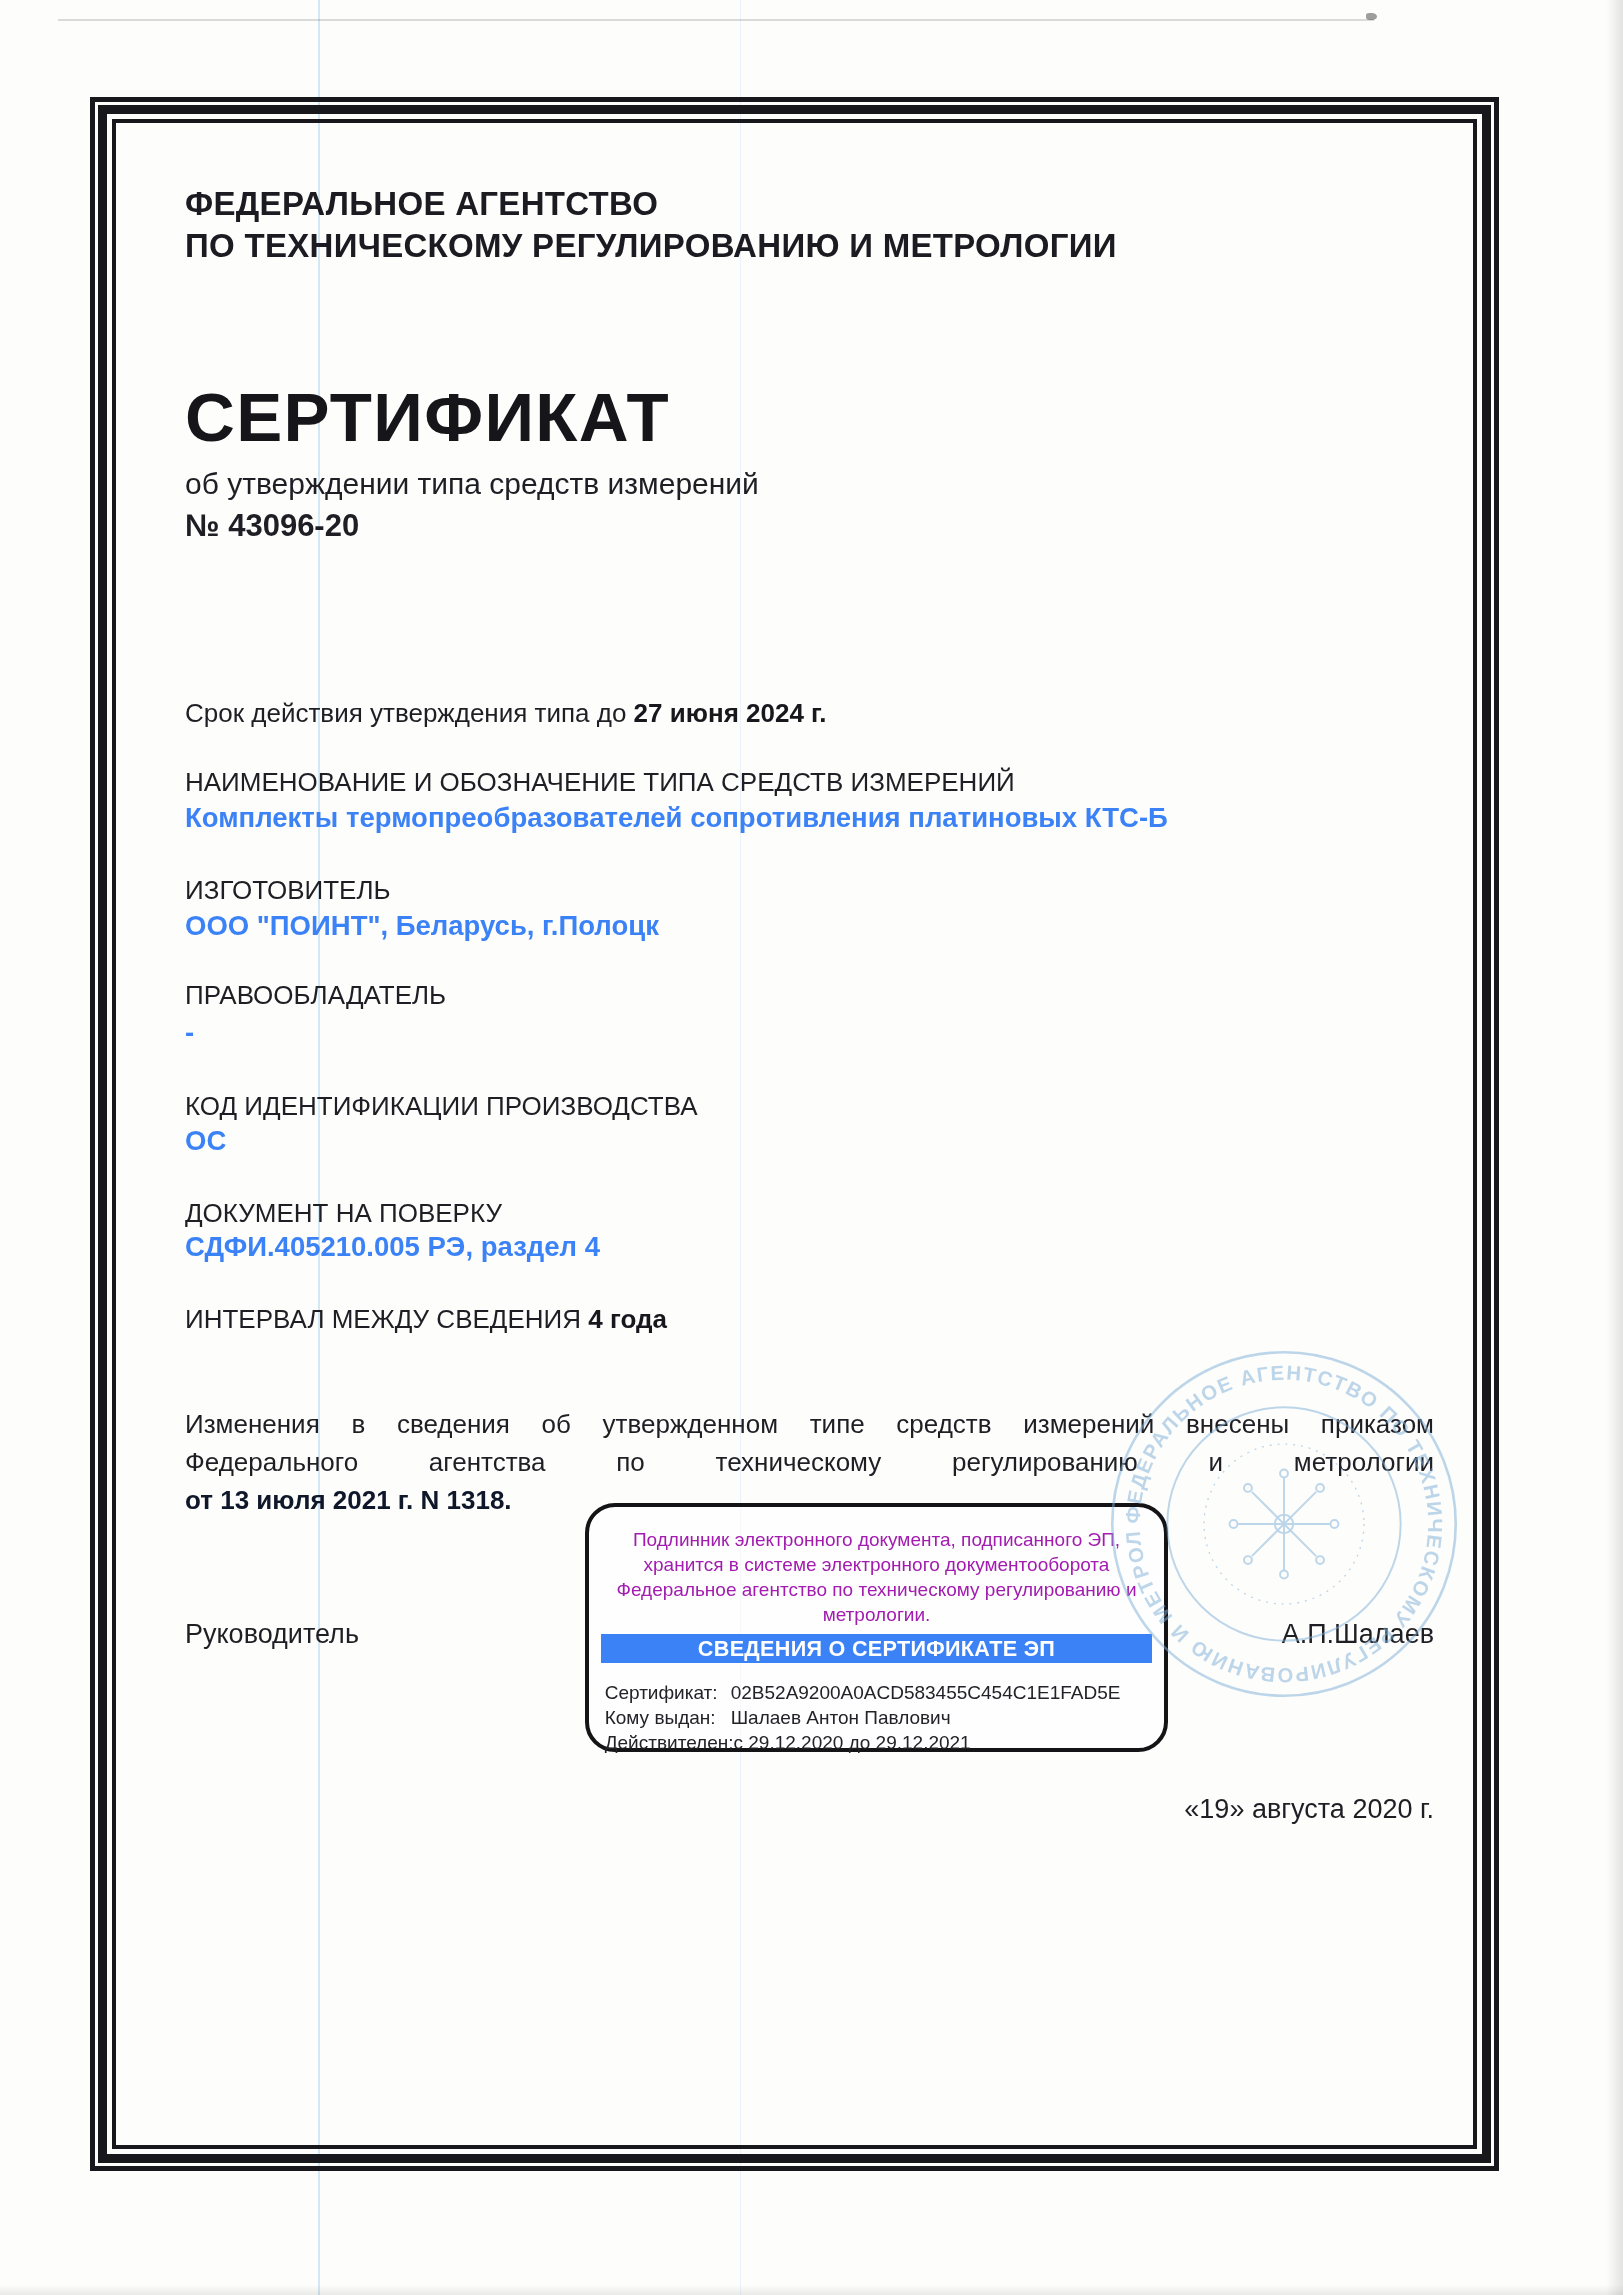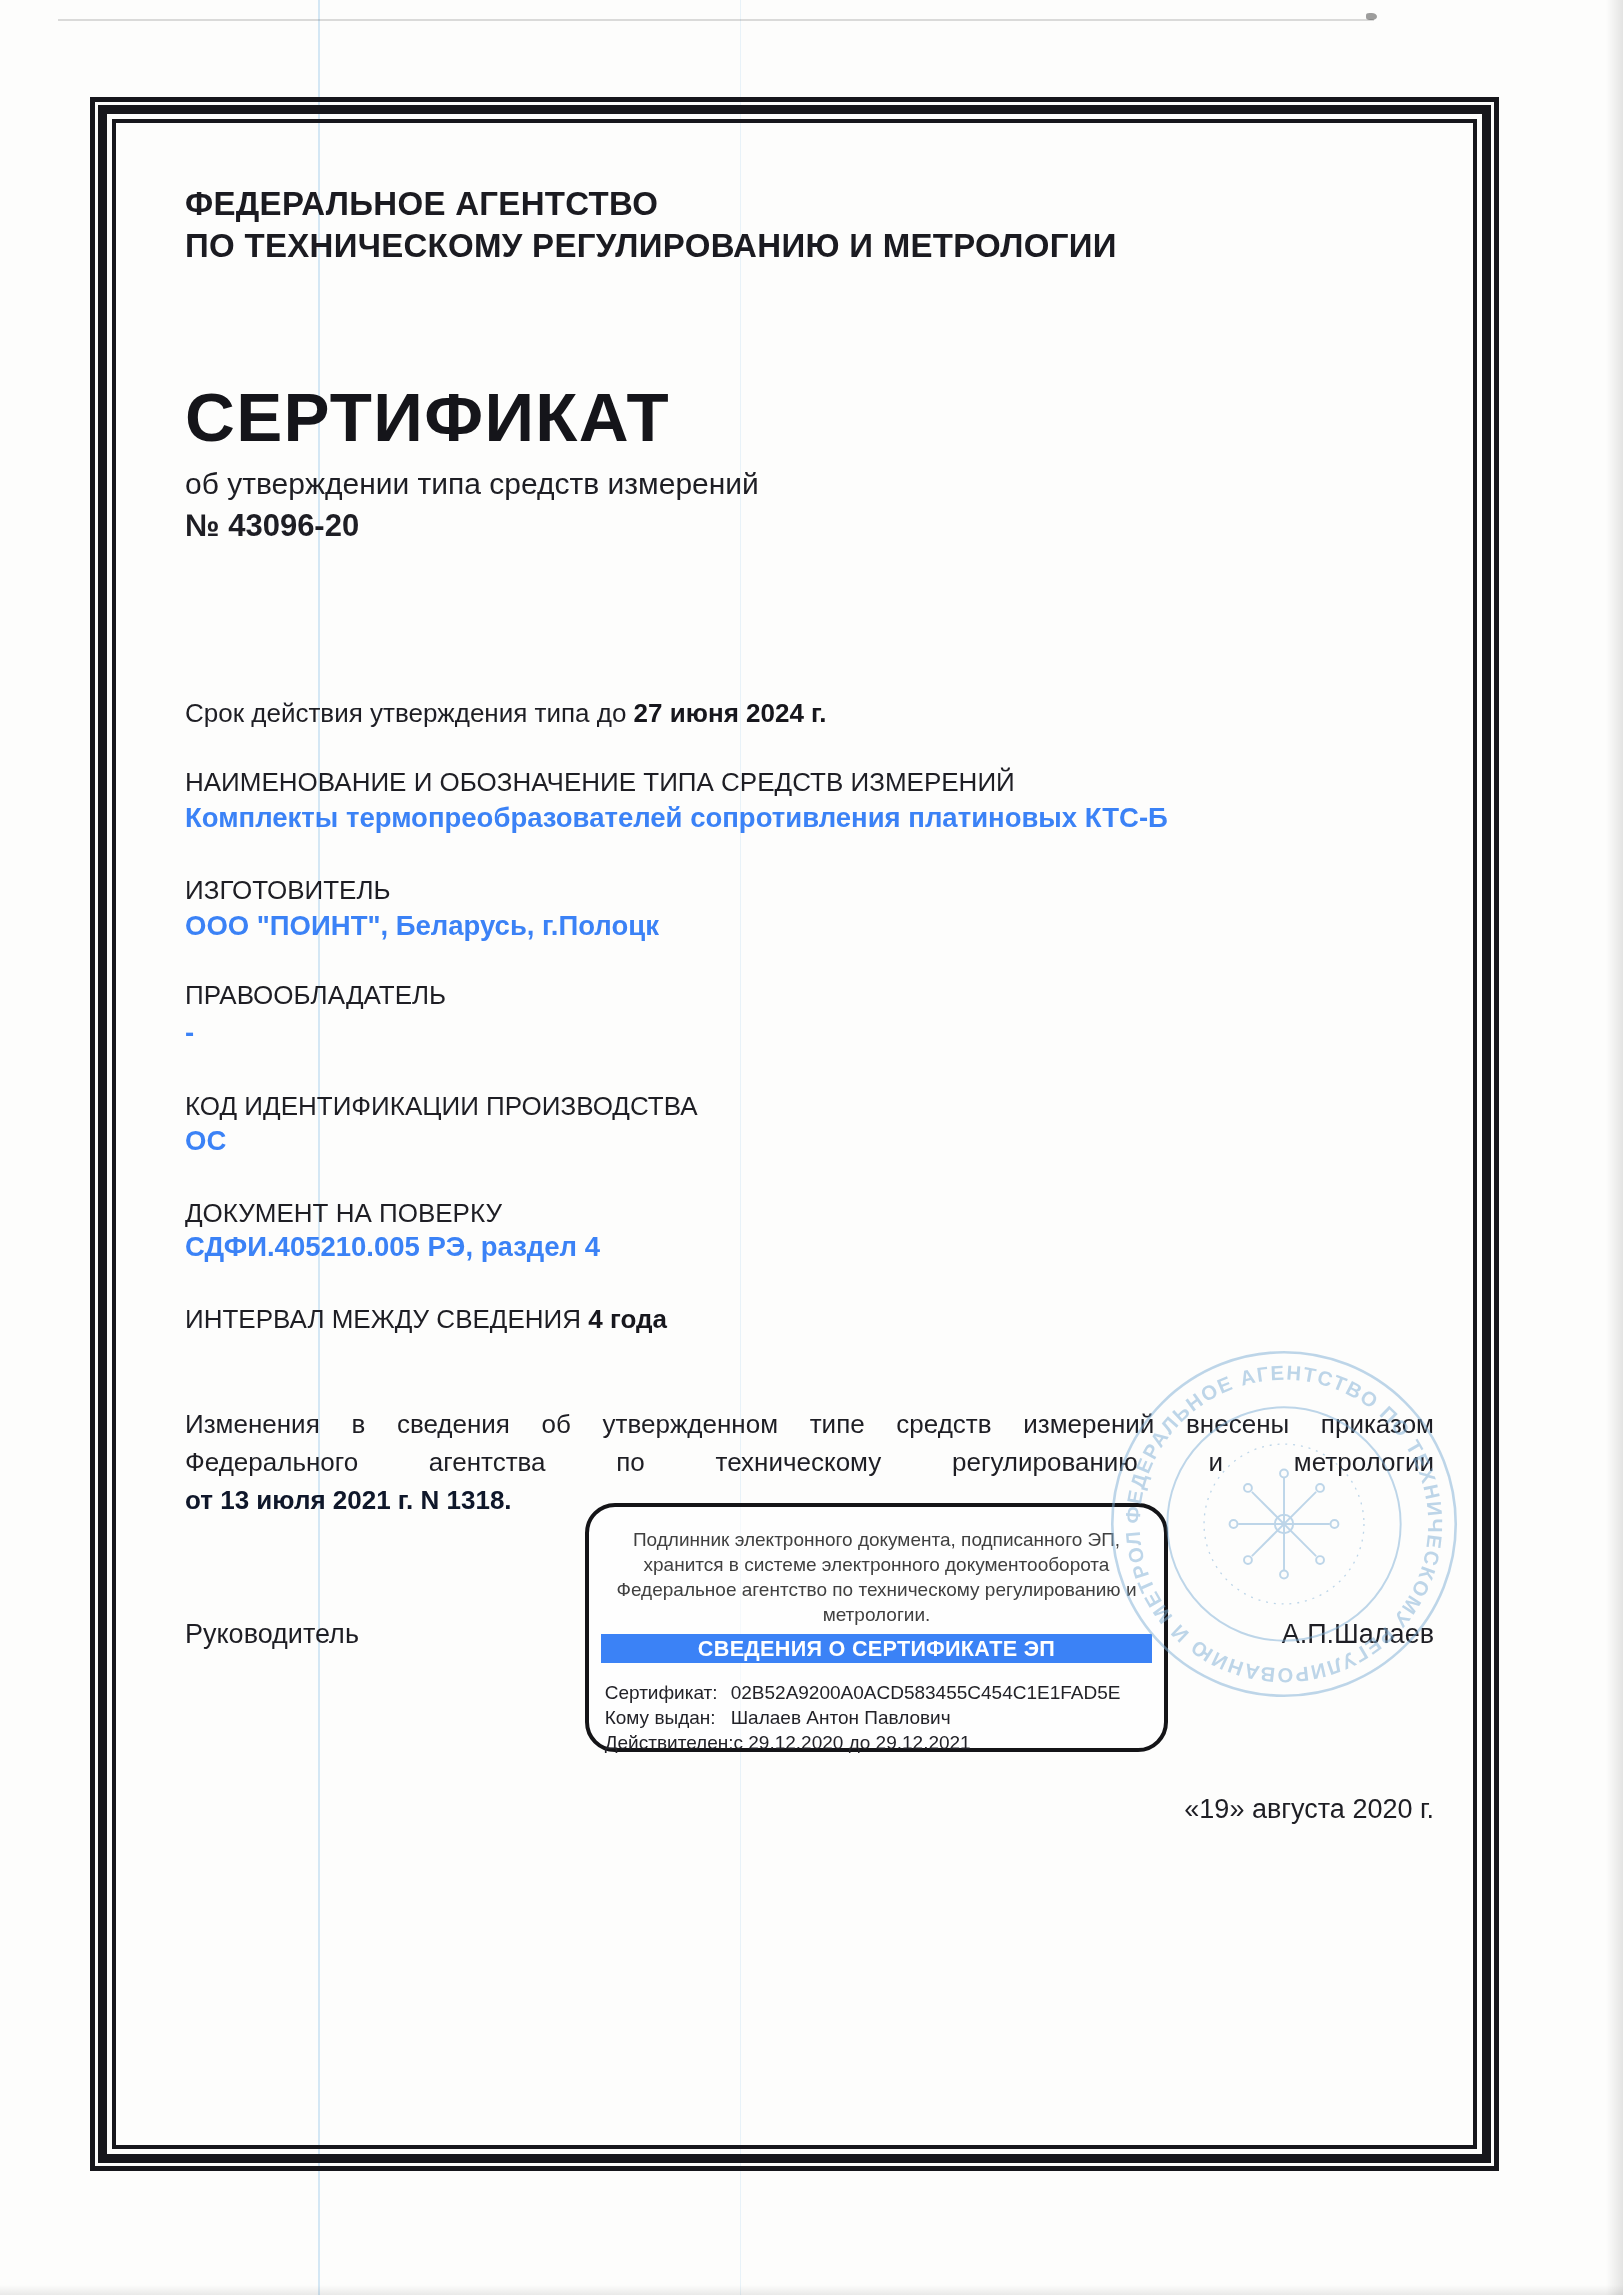--- a/index.html
+++ b/index.html
@@ -104,21 +104,21 @@
   }
 
   
   .esig-box {
     position: absolute; left: 585px; top: 1503px; width: 583px; height: 249px;
     border: 4.6px solid #141417; border-radius: 30px;
     background: rgba(255,255,255,0.55);
   }
   .esig-notice {
     margin-top: 19.6px;
-    font-size: 19px; line-height: 25px; text-align: center; color: #404040;
+    font-size: 19px; line-height: 25px; text-align: center; color: #a21caf;
   }
   .esig-banner {
     margin: 7.9px 11.8px 0 11.8px; height: 29px;
     background: #3b82f6; color: #ffffff;
     font-size: 21.6px; font-weight: 700; line-height: 29px;
     text-align: center; letter-spacing: 0.3px;
   }
   .esig-rows { margin: 17px 0 0 15.7px; font-size: 19px; line-height: 25px; color: #222228; }
   .esig-row-label { display: inline-block; min-width: 126px; }
 

